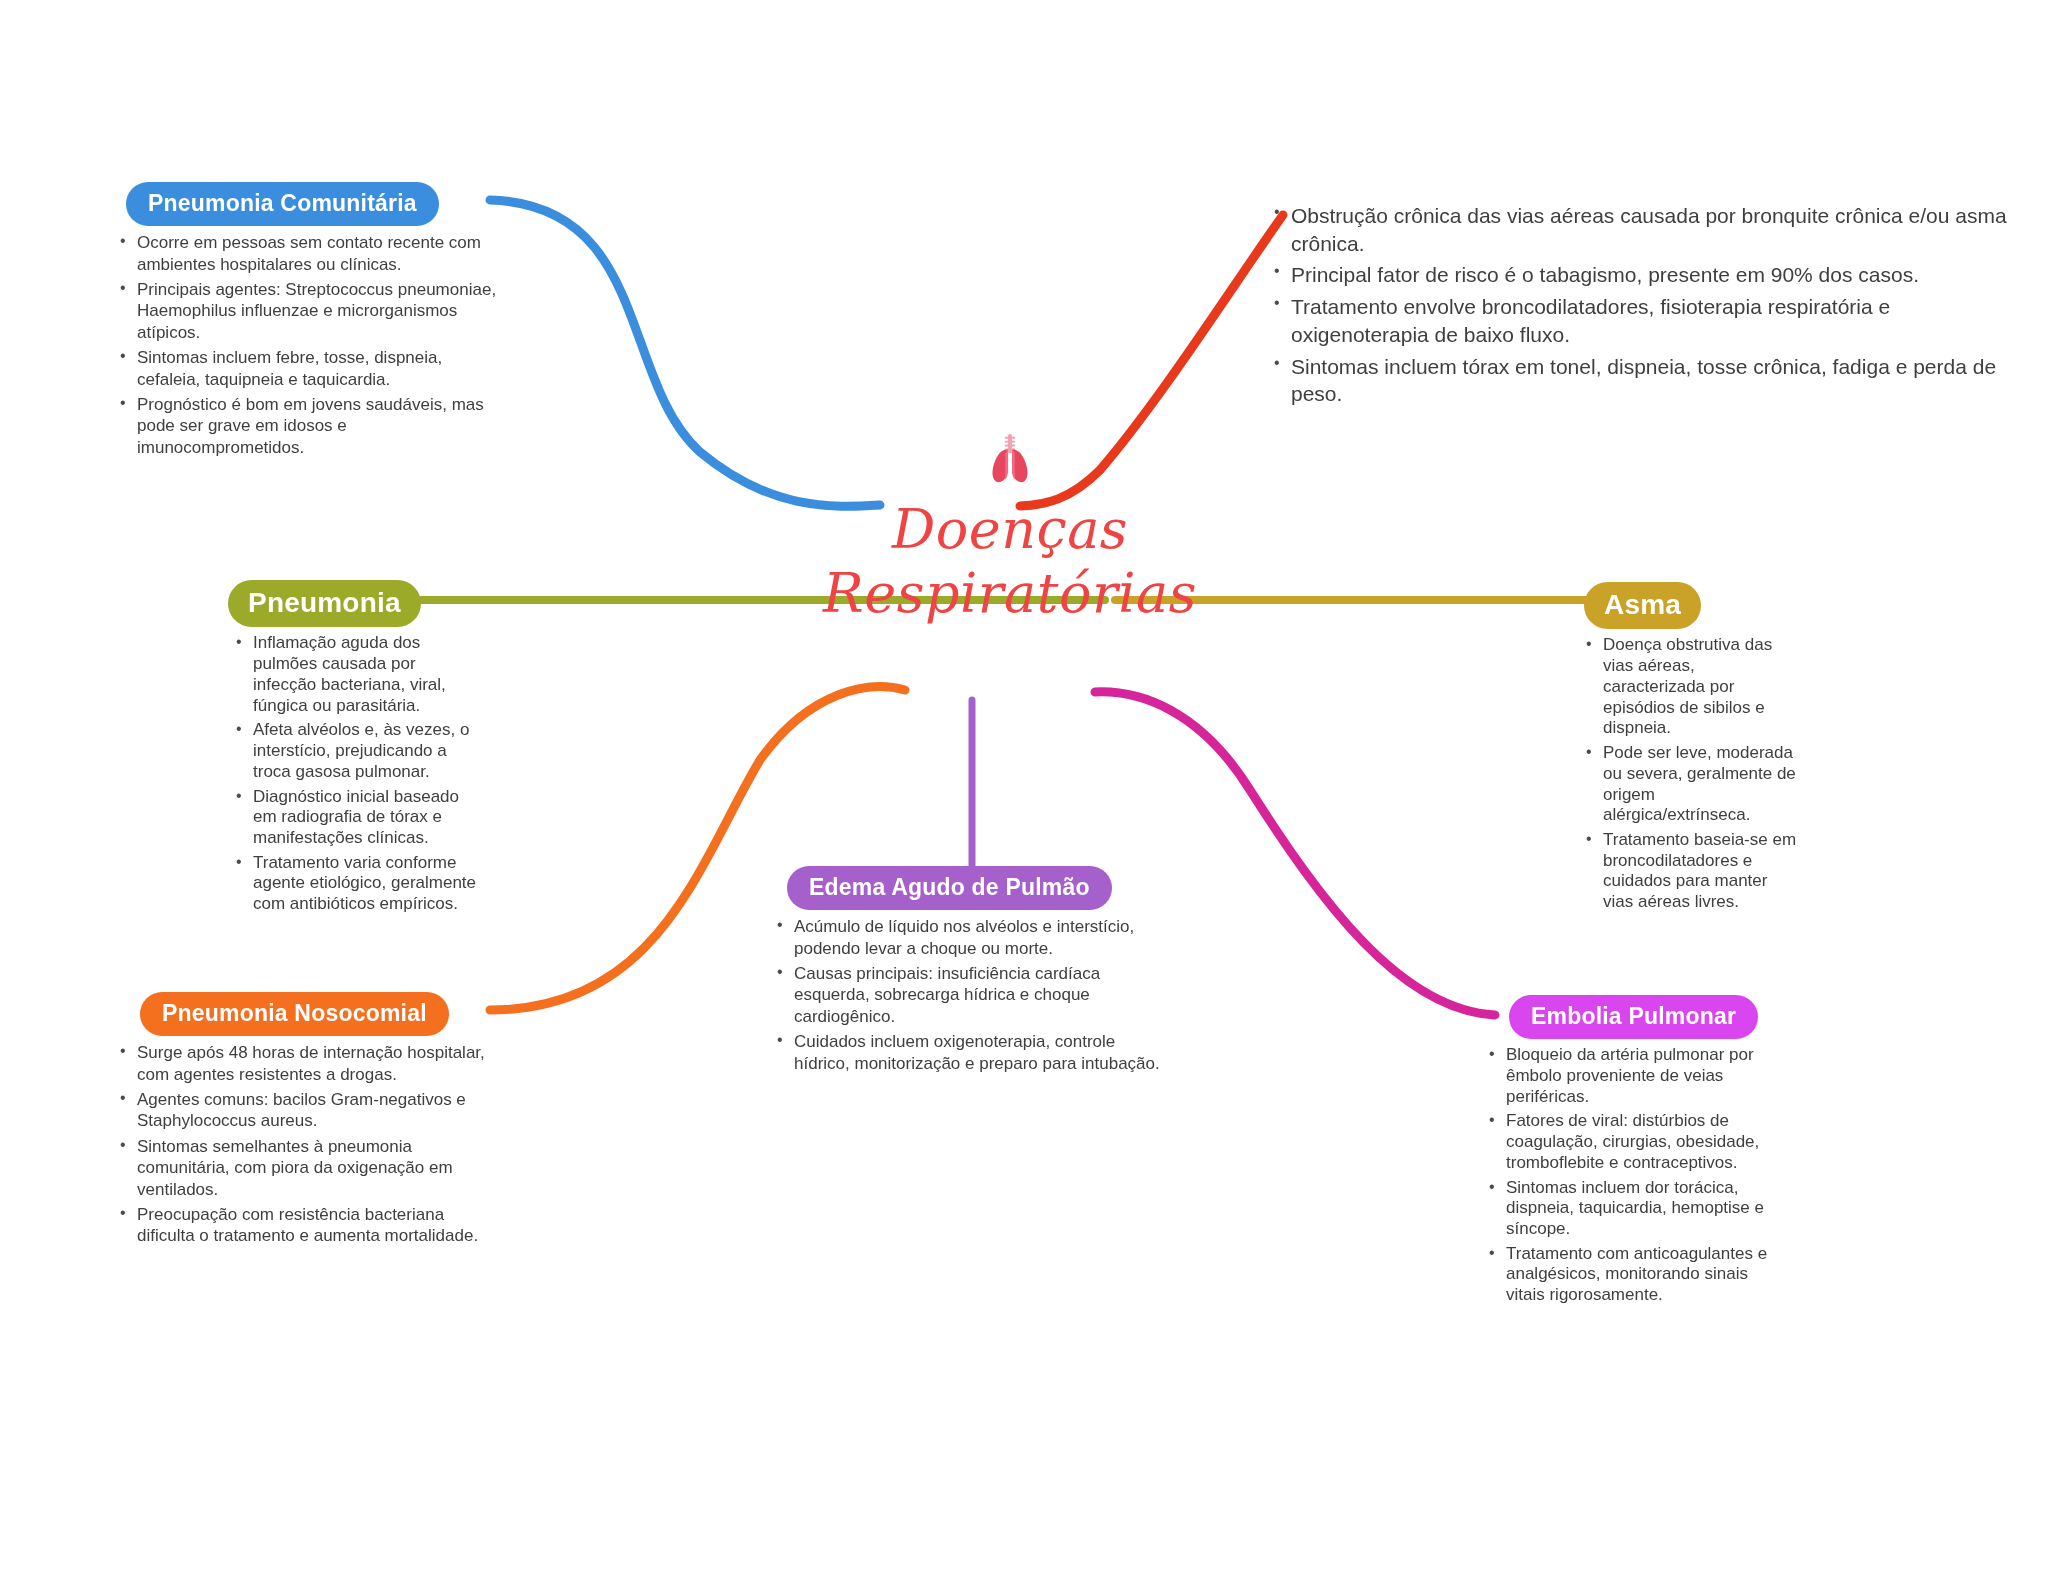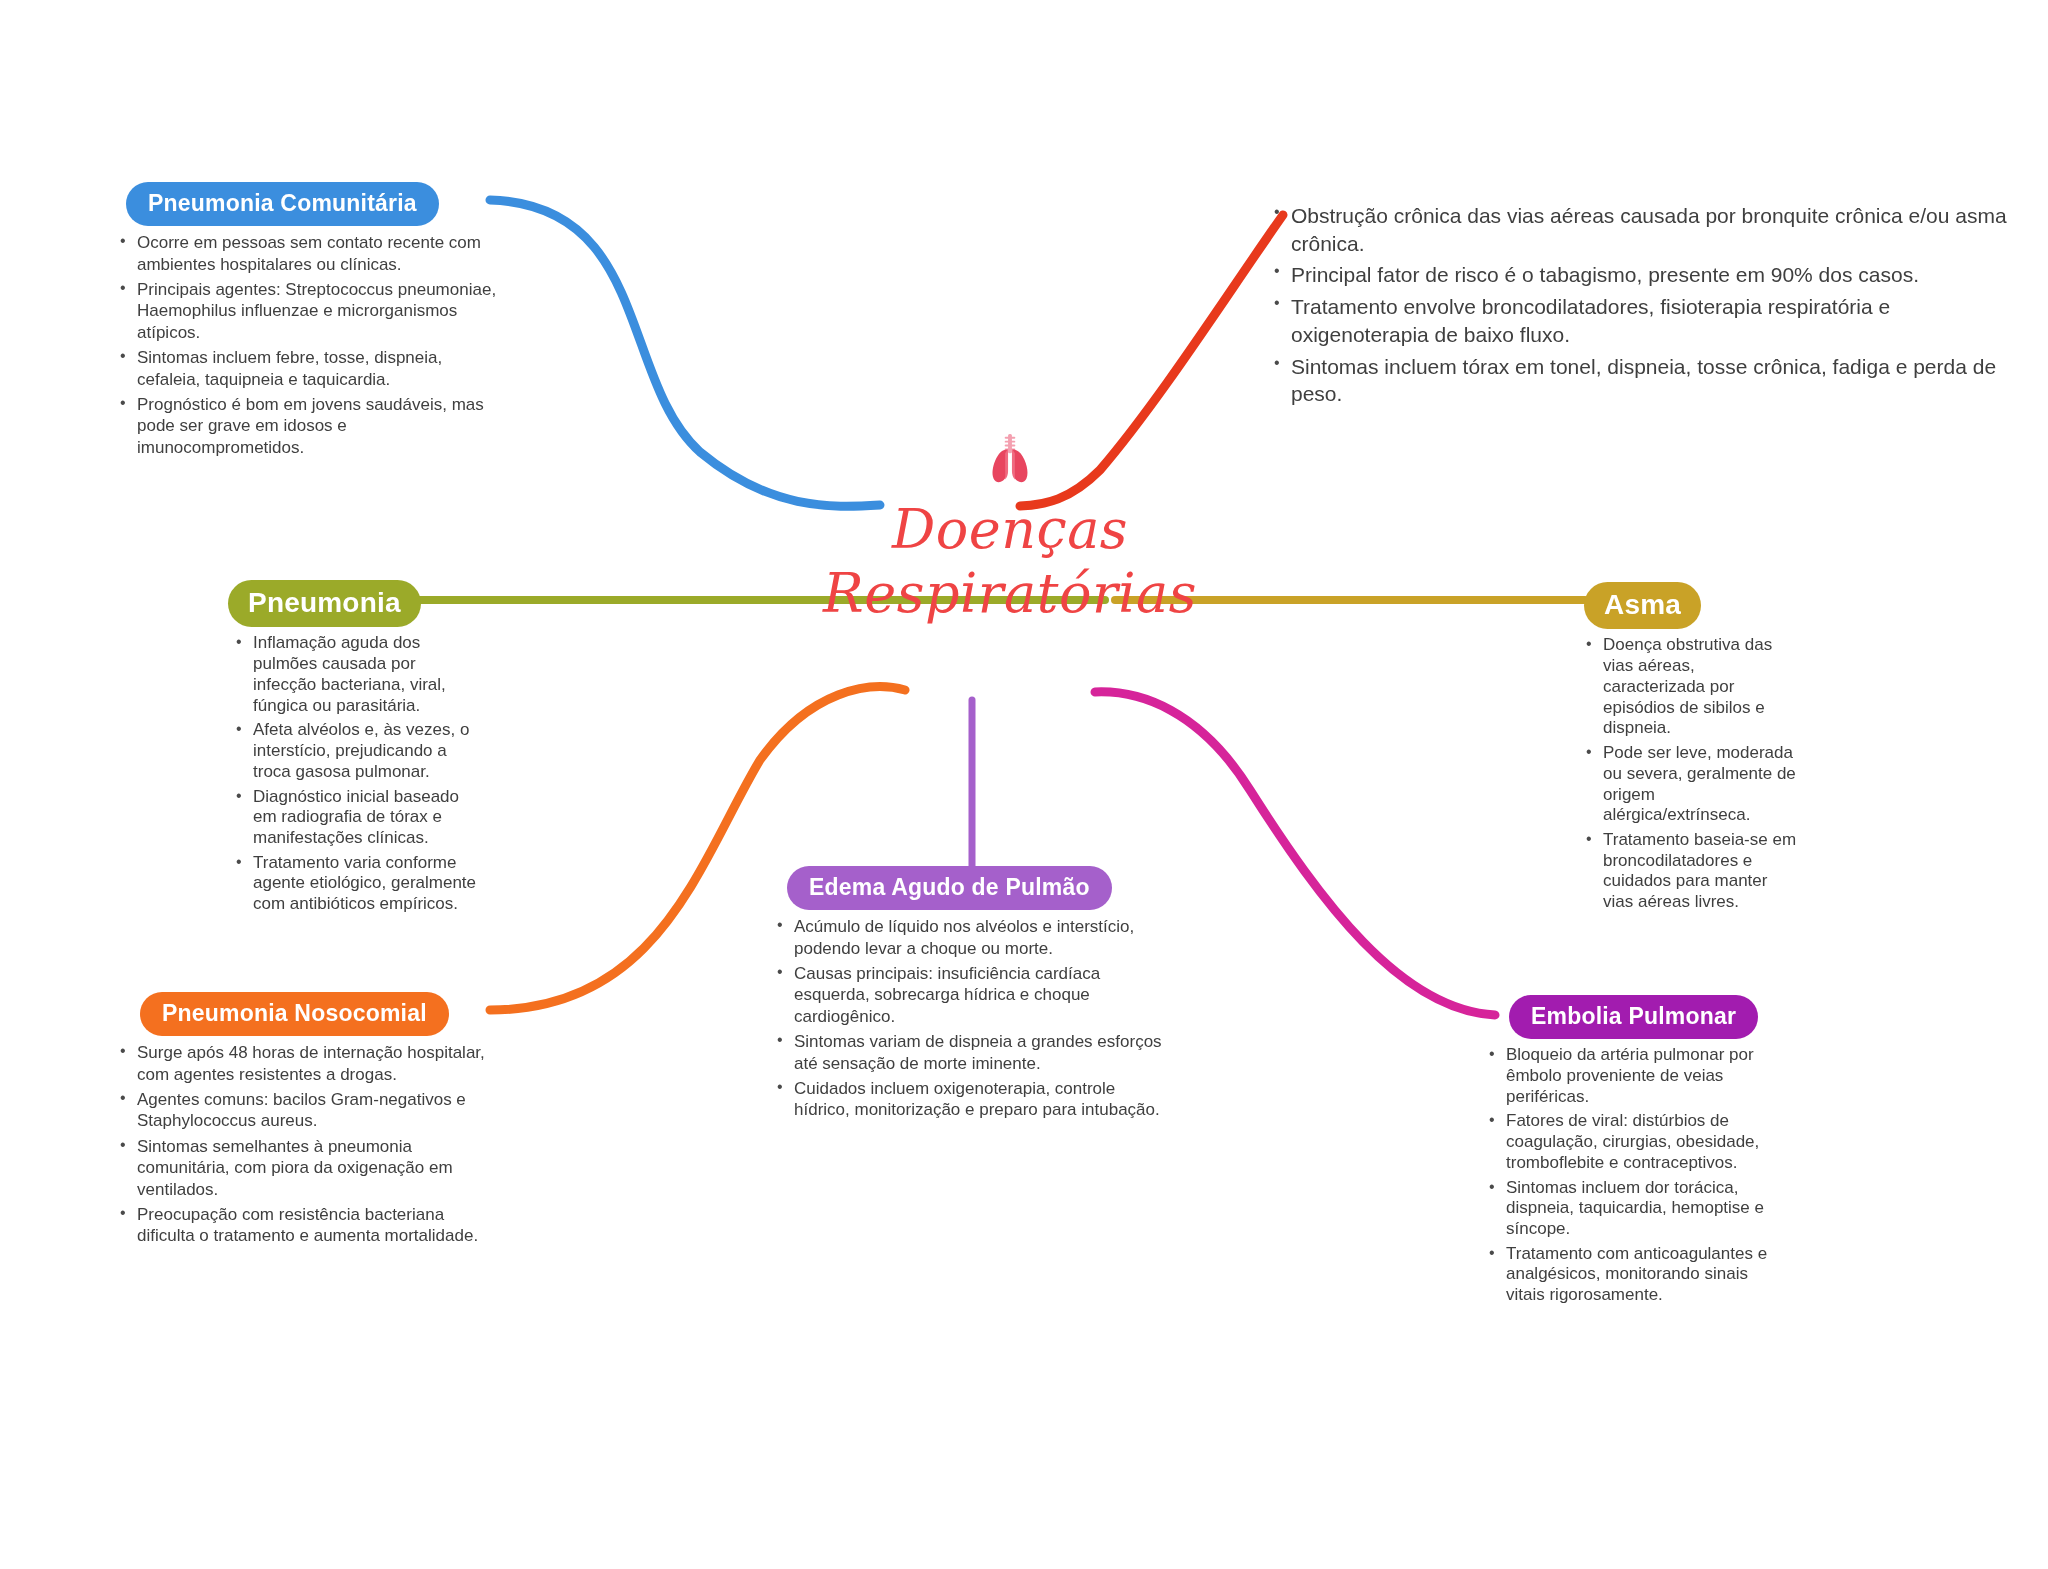--- a/index.html
+++ b/index.html
@@ -208,39 +208,38 @@
     </ul>
   </div>
 
   <div class="branch" id="branch-edema">
     <div class="pill-row">
       <span class="pill" style="background:#A560CB">Edema Agudo de Pulmão</span>
     </div>
     <ul class="bullets">
       <li>Acúmulo de líquido nos alvéolos e interstício, podendo levar a choque ou morte.</li>
       <li>Causas principais: insuficiência cardíaca esquerda, sobrecarga hídrica e choque cardiogênico.</li>
-      <li>Sintomas variam de dispneia a grandes esforços até sensação de morte iminente.</li>
       <li>Cuidados incluem oxigenoterapia, controle hídrico, monitorização e preparo para intubação.</li>
     </ul>
   </div>
 
   <div class="branch" id="branch-asma">
     <div class="pill-row">
       <span class="pill small" style="background:#C9A227">Asma</span>
     </div>
     <ul class="bullets">
       <li>Doença obstrutiva das vias aéreas, caracterizada por episódios de sibilos e dispneia.</li>
       <li>Pode ser leve, moderada ou severa, geralmente de origem alérgica/extrínseca.</li>
       <li>Tratamento baseia-se em broncodilatadores e cuidados para manter vias aéreas livres.</li>
     </ul>
   </div>
 
   <div class="branch" id="branch-embolia">
     <div class="pill-row">
-      <span class="pill" style="background:#a21caf">Embolia Pulmonar</span>
+      <span class="pill" style="background:#d946ef">Embolia Pulmonar</span>
     </div>
     <ul class="bullets">
       <li>Bloqueio da artéria pulmonar por êmbolo proveniente de veias periféricas.</li>
       <li>Fatores de viral: distúrbios de coagulação, cirurgias, obesidade, tromboflebite e contraceptivos.</li>
       <li>Sintomas incluem dor torácica, dispneia, taquicardia, hemoptise e síncope.</li>
       <li>Tratamento com anticoagulantes e analgésicos, monitorando sinais vitais rigorosamente.</li>
     </ul>
   </div>
 
 </div>

